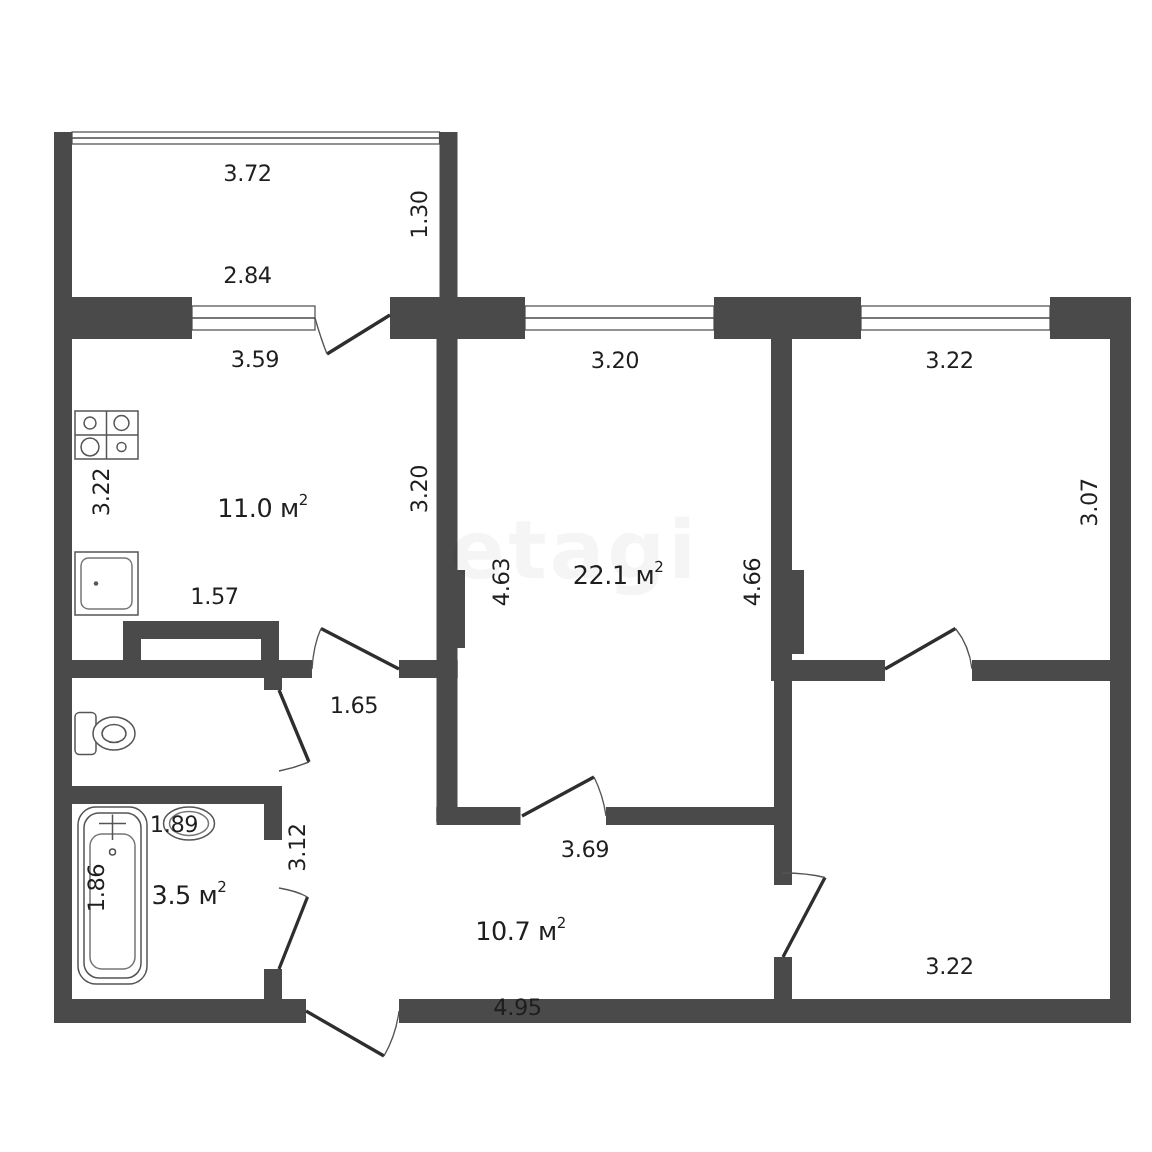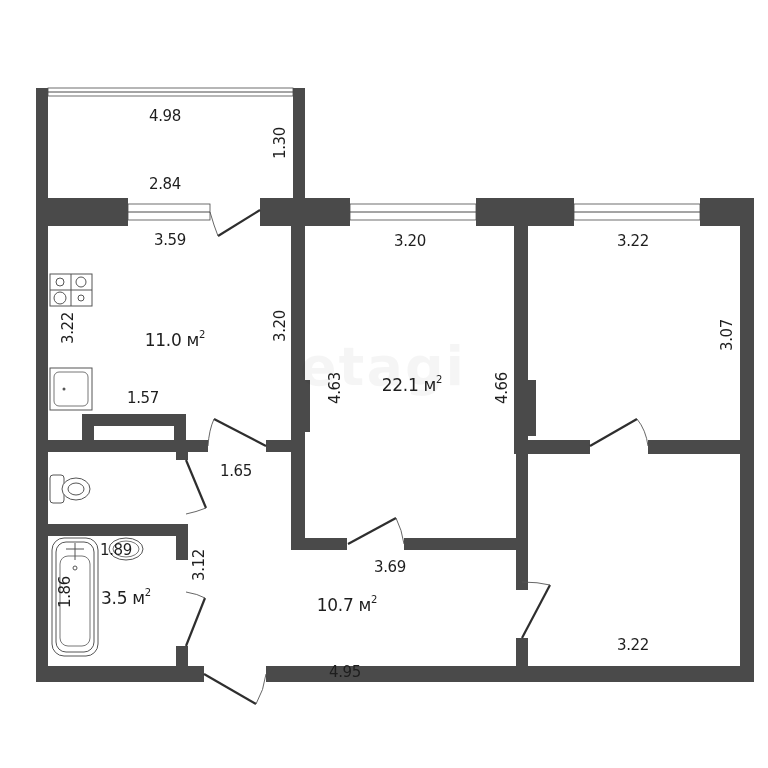--- a/index.html
+++ b/index.html
@@ -120,41 +120,41 @@
     <circle cx="75" cy="568" r="2" fill="none" stroke="#555" stroke-width="1"></circle>
   </g>
   <g>
     <ellipse cx="126" cy="549" rx="17" ry="11" fill="#fff" stroke="#555" stroke-width="1"></ellipse>
     <ellipse cx="126" cy="549" rx="13" ry="8" fill="none" stroke="#777" stroke-width="1"></ellipse>
   </g>
 </svg>
 
 <div class="watermark">etagi</div>
 
-<div class="label" style="left:165px;top:116px">4.98</div>
+<div class="label" style="left:165px;top:116px">3.72</div>
 <div class="label vert" style="left:280px;top:143px">1.30</div>
 <div class="label" style="left:165px;top:184px">2.84</div>
 
 <div class="label" style="left:170px;top:240px">3.59</div>
 <div class="label area" style="left:175px;top:340px"><span>11.0</span> <span>м</span><sup>2</sup></div>
 <div class="label vert" style="left:68px;top:328px">3.22</div>
 <div class="label vert" style="left:280px;top:326px">3.20</div>
 <div class="label" style="left:143px;top:398px">1.57</div>
 
 <div class="label" style="left:410px;top:241px">3.20</div>
 <div class="label area" style="left:412px;top:385px"><span>22.1</span> <span>м</span><sup>2</sup></div>
 <div class="label vert" style="left:335px;top:388px">4.63</div>
 <div class="label vert" style="left:502px;top:388px">4.66</div>
 
 <div class="label" style="left:633px;top:241px">3.22</div>
 <div class="label vert" style="left:727px;top:335px">3.07</div>
 
 <div class="label" style="left:236px;top:471px">1.65</div>
 <div class="label vert" style="left:199px;top:565px">3.12</div>
 <div class="label" style="left:390px;top:567px">3.69</div>
-<div class="label area" style="left:347px;top:605px"><span>10.7</span> <span>м</span><sup>2</sup></div>
+<div class="label area" style="left:347px;top:622px"><span>10.7</span> <span>м</span><sup>2</sup></div>
 <div class="label" style="left:345px;top:672px">4.95</div>
 
 <div class="label" style="left:633px;top:645px">3.22</div>
 
 <div class="label vert" style="left:65px;top:592px">1.86</div>
 <div class="label" style="left:116px;top:550px">1.89</div>
 <div class="label area" style="left:126px;top:598px"><span>3.5</span> <span>м</span><sup>2</sup></div>
 
 </body></html>

